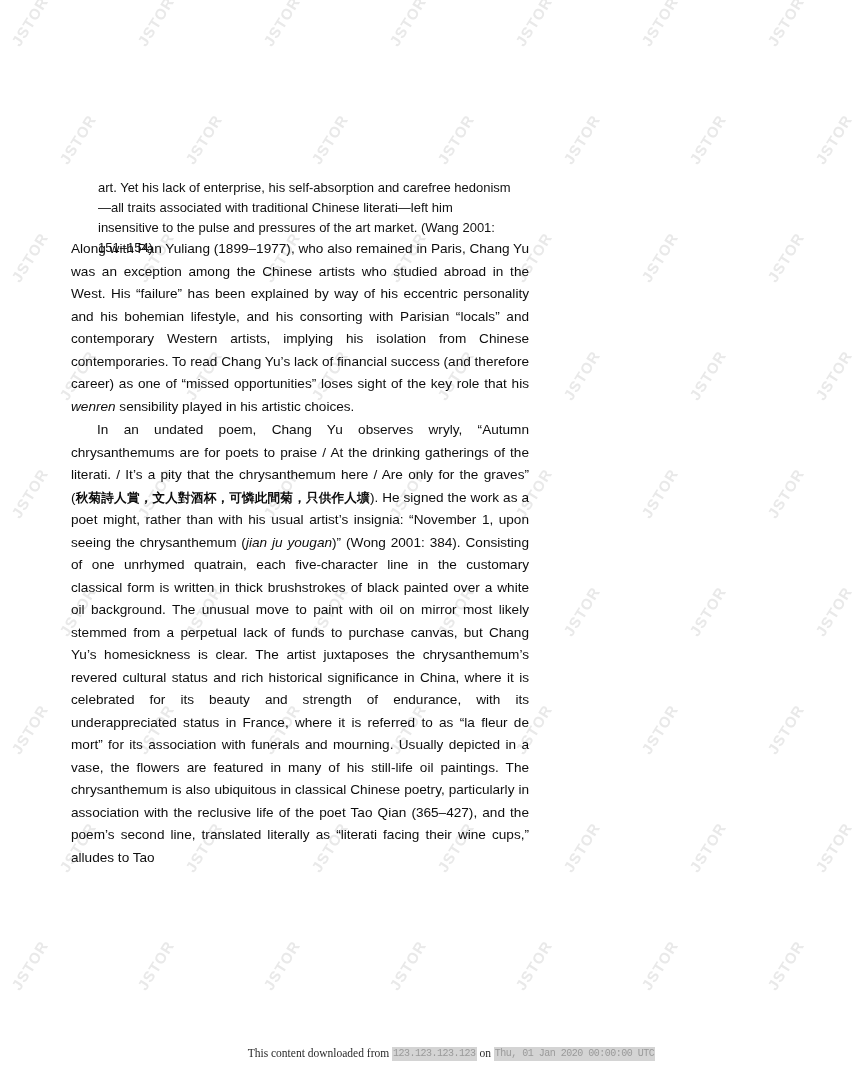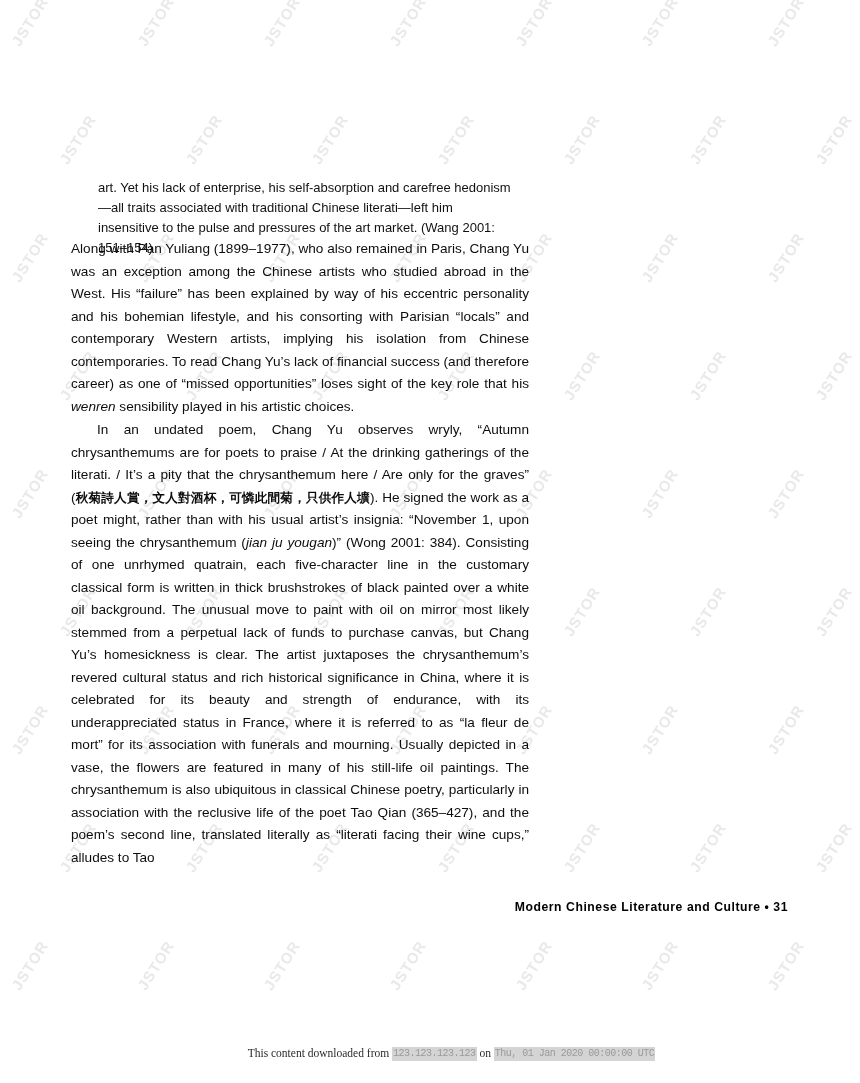--- a/index.html
+++ b/index.html
@@ -183,21 +183,20 @@
 
 <div id="page">
 
   <div class="blockquote">art. Yet his lack of enterprise, his self-absorption and carefree hedonism—all traits associated with traditional Chinese literati—left him insensitive to the pulse and pressures of the art market. (Wang 2001: 151–154)</div>
 
   <div class="body-col">
     <p id="para-1">Along with Pan Yuliang (1899–1977), who also remained in Paris, Chang Yu was an exception among the Chinese artists who studied abroad in the West. His “failure” has been explained by way of his eccentric personality and his bohemian lifestyle, and his consorting with Parisian “locals” and contemporary Western artists, implying his isolation from Chinese contemporaries. To read Chang Yu’s lack of financial success (and therefore career) as one of “missed opportunities” loses sight of the key role that his <i>wenren</i> sensibility played in his artistic choices.</p>
     <p id="para-2" class="indent">In an undated poem, Chang Yu observes wryly, “Autumn chrysanthemums are for poets to praise / At the drinking gatherings of the literati. / It’s a pity that the chrysanthemum here / Are only for the graves” (<span class="cjk">秋菊詩人賞，文人對酒杯，可憐此間菊，只供作人壙</span>). He signed the work as a poet might, rather than with his usual artist’s insignia: “November 1, upon seeing the chrysanthemum (<i>jian ju yougan</i>)” (Wong 2001: 384). Consisting of one unrhymed quatrain, each five-character line in the customary classical form is written in thick brushstrokes of black painted over a white oil background. The unusual move to paint with oil on mirror most likely stemmed from a perpetual lack of funds to purchase canvas, but Chang Yu’s homesickness is clear. The artist juxtaposes the chrysanthemum’s revered cultural status and rich historical significance in China, where it is celebrated for its beauty and strength of endurance, with its underappreciated status in France, where it is referred to as “la fleur de mort” for its association with funerals and mourning. Usually depicted in a vase, the flowers are featured in many of his still-life oil paintings. The chrysanthemum is also ubiquitous in classical Chinese poetry, particularly in association with the reclusive life of the poet Tao Qian (365–427), and the poem’s second line, translated literally as “literati facing their wine cups,” alludes to Tao</p>
   </div>
 
-  <div class="running-foot">Modern Chinese Literature and Culture • 31</div>
 
   <div class="jstor">
     <div>
       <span>This content downloaded from </span><span class="redacted">123.123.123.123</span><span> on </span><span class="redacted">Thu, 01 Jan 2020 00:00:00 UTC</span>
     </div>
   </div>
 
 </div>
 
 </body></html>

